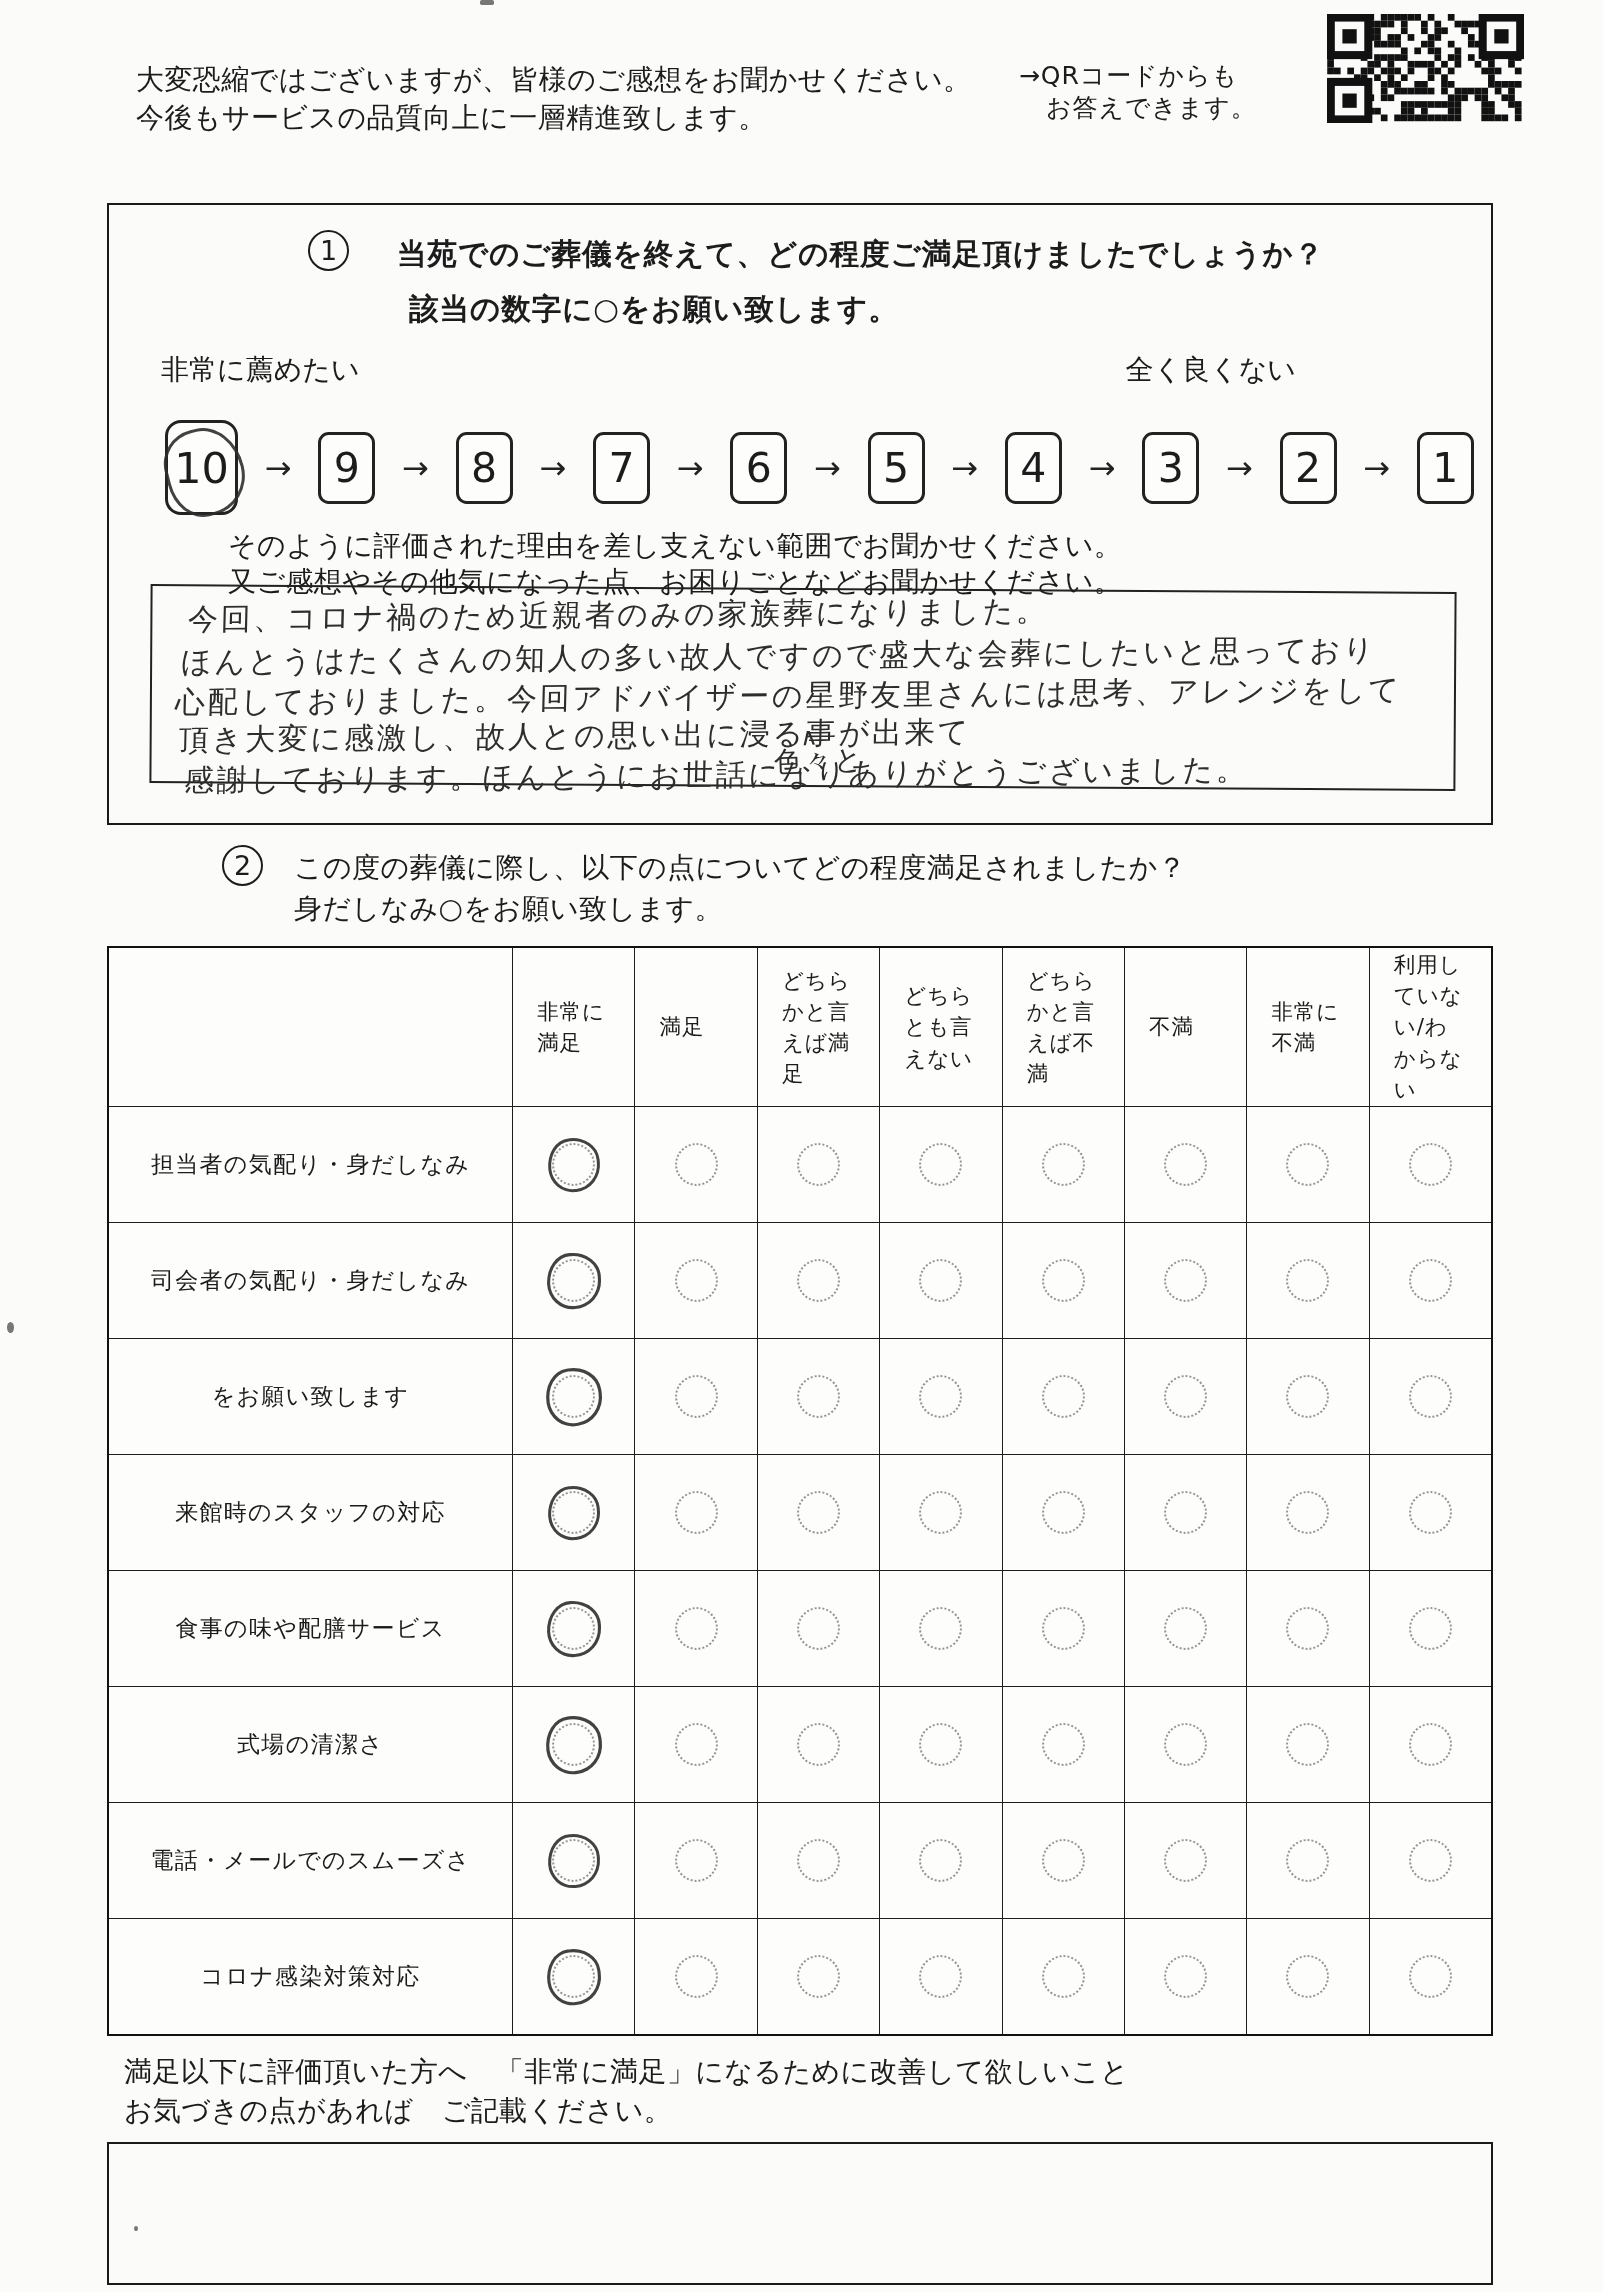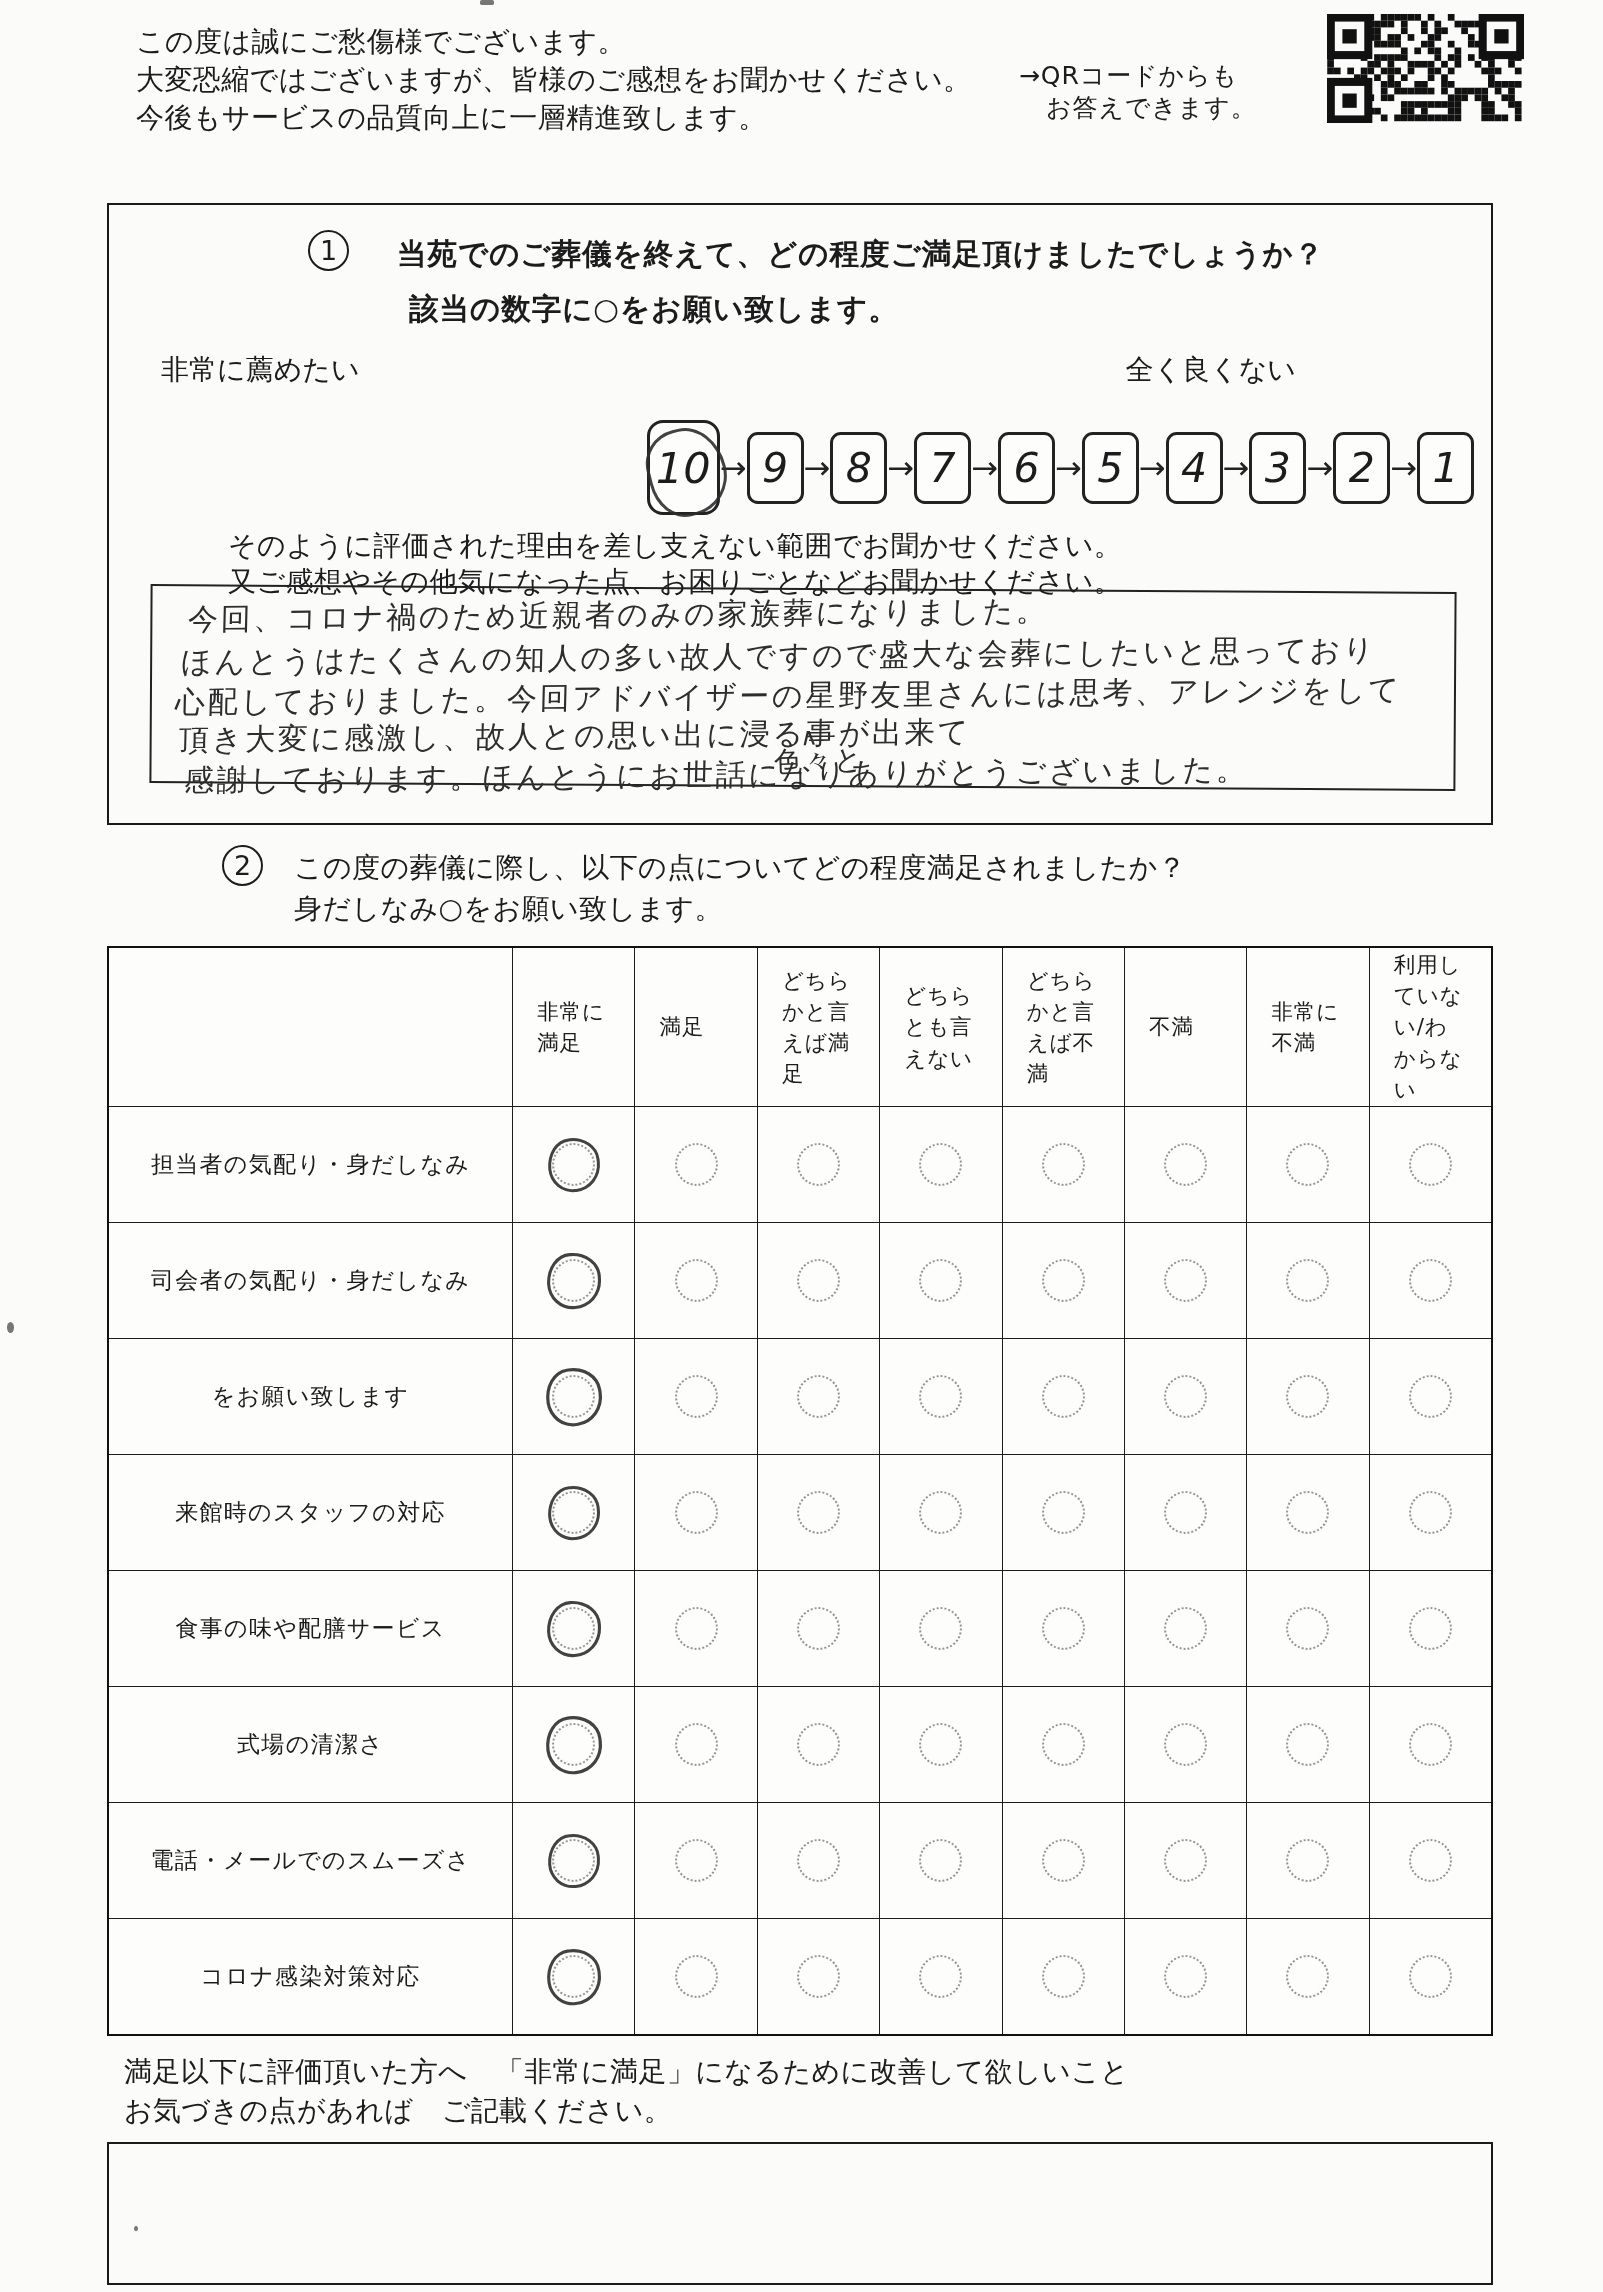--- a/index.html
+++ b/index.html
@@ -8,21 +8,21 @@
   .abs{position:absolute;}
   .txt{white-space:nowrap;}
   .intro-line{font-size:28px;letter-spacing:0.4px;}
   .qr-note{font-size:25px;letter-spacing:0.9px;}
   .num-circle{width:41px;height:41px;border:2.7px solid #1c1c1c;border-radius:50%;
       display:flex;align-items:center;justify-content:center;font-size:27px;box-sizing:border-box;}
   .q1-box{left:107px;top:203px;width:1386px;height:622px;border:2.7px solid #1a1a1a;box-sizing:border-box;}
   .q-title{font-size:29.6px;font-weight:700;letter-spacing:0.9px;}
   .q2-title{font-size:28px;letter-spacing:0.4px;}
   .scale-side-label{font-size:28px;}
-  .scale-row{display:flex;align-items:center;justify-content:flex-end;font-style:italic;}
+  .scale-row{display:flex;align-items:center;justify-content:space-between;}
   .scale-box{width:57px;height:72px;border:3.1px solid #222;border-radius:10.7px;background:#fdfdfc;
       display:flex;align-items:center;justify-content:center;font-size:41px;font-weight:500;
       position:relative;box-sizing:border-box;}
   .scale-box.big{width:73px;height:95px;border-radius:16px;font-size:43px;}
   .scale-arrow{font-size:32px;color:#222;line-height:1;}
   .hand-circle-10{position:absolute;left:-1.8px;top:4.5px;width:72px;height:82px;
       border:3.6px solid rgba(45,45,45,.9);border-radius:48% 52% 55% 45% / 42% 58% 50% 50%;
       transform:rotate(-14deg);}
   .reason-line{font-size:28px;letter-spacing:0.4px;}
   .hw-box{border:2.7px solid #222;box-sizing:border-box;transform:rotate(.35deg);background:transparent;}
@@ -49,21 +49,20 @@
 </style>
 </head>
 <body>
 
 <div class="page">
 
   <div class="abs speck" style="left:480px;top:0;width:14.3px;height:4.5px;border-radius:1.8px;"></div>
   <div class="abs speck" style="left:7.2px;top:1322px;width:7.2px;height:10.7px;"></div>
   <div class="abs speck" style="left:134px;top:2226px;width:3.6px;height:5.4px;"></div>
 
-  <div class="abs txt intro-line" style="left:136px;top:23px;">この度は誠にご愁傷様でございます。</div>
   <div class="abs txt intro-line" style="left:136px;top:61px;">大変恐縮ではございますが、皆様のご感想をお聞かせください。</div>
   <div class="abs txt intro-line" style="left:136px;top:99px;text-align:right;">今後もサービスの品質向上に一層精進致します。</div>
 
   <div class="abs txt qr-note" style="left:1019px;top:59px;">→QRコードからも</div>
   <div class="abs txt qr-note" style="left:1046px;top:91px;">お答えできます。</div>
   <div class="abs" style="left:1327px;top:14.3px;width:197px;height:109px;" id="qr-host"><svg width="197" height="109" viewBox="0 0 220 122">
         <rect x="45" y="0" width="7.5" height="7.5" fill="#111"></rect>
         <rect x="60" y="0" width="7.5" height="7.5" fill="#111"></rect>
         <rect x="67.5" y="0" width="7.5" height="7.5" fill="#111"></rect>
         <rect x="75" y="0" width="7.5" height="7.5" fill="#111"></rect>

